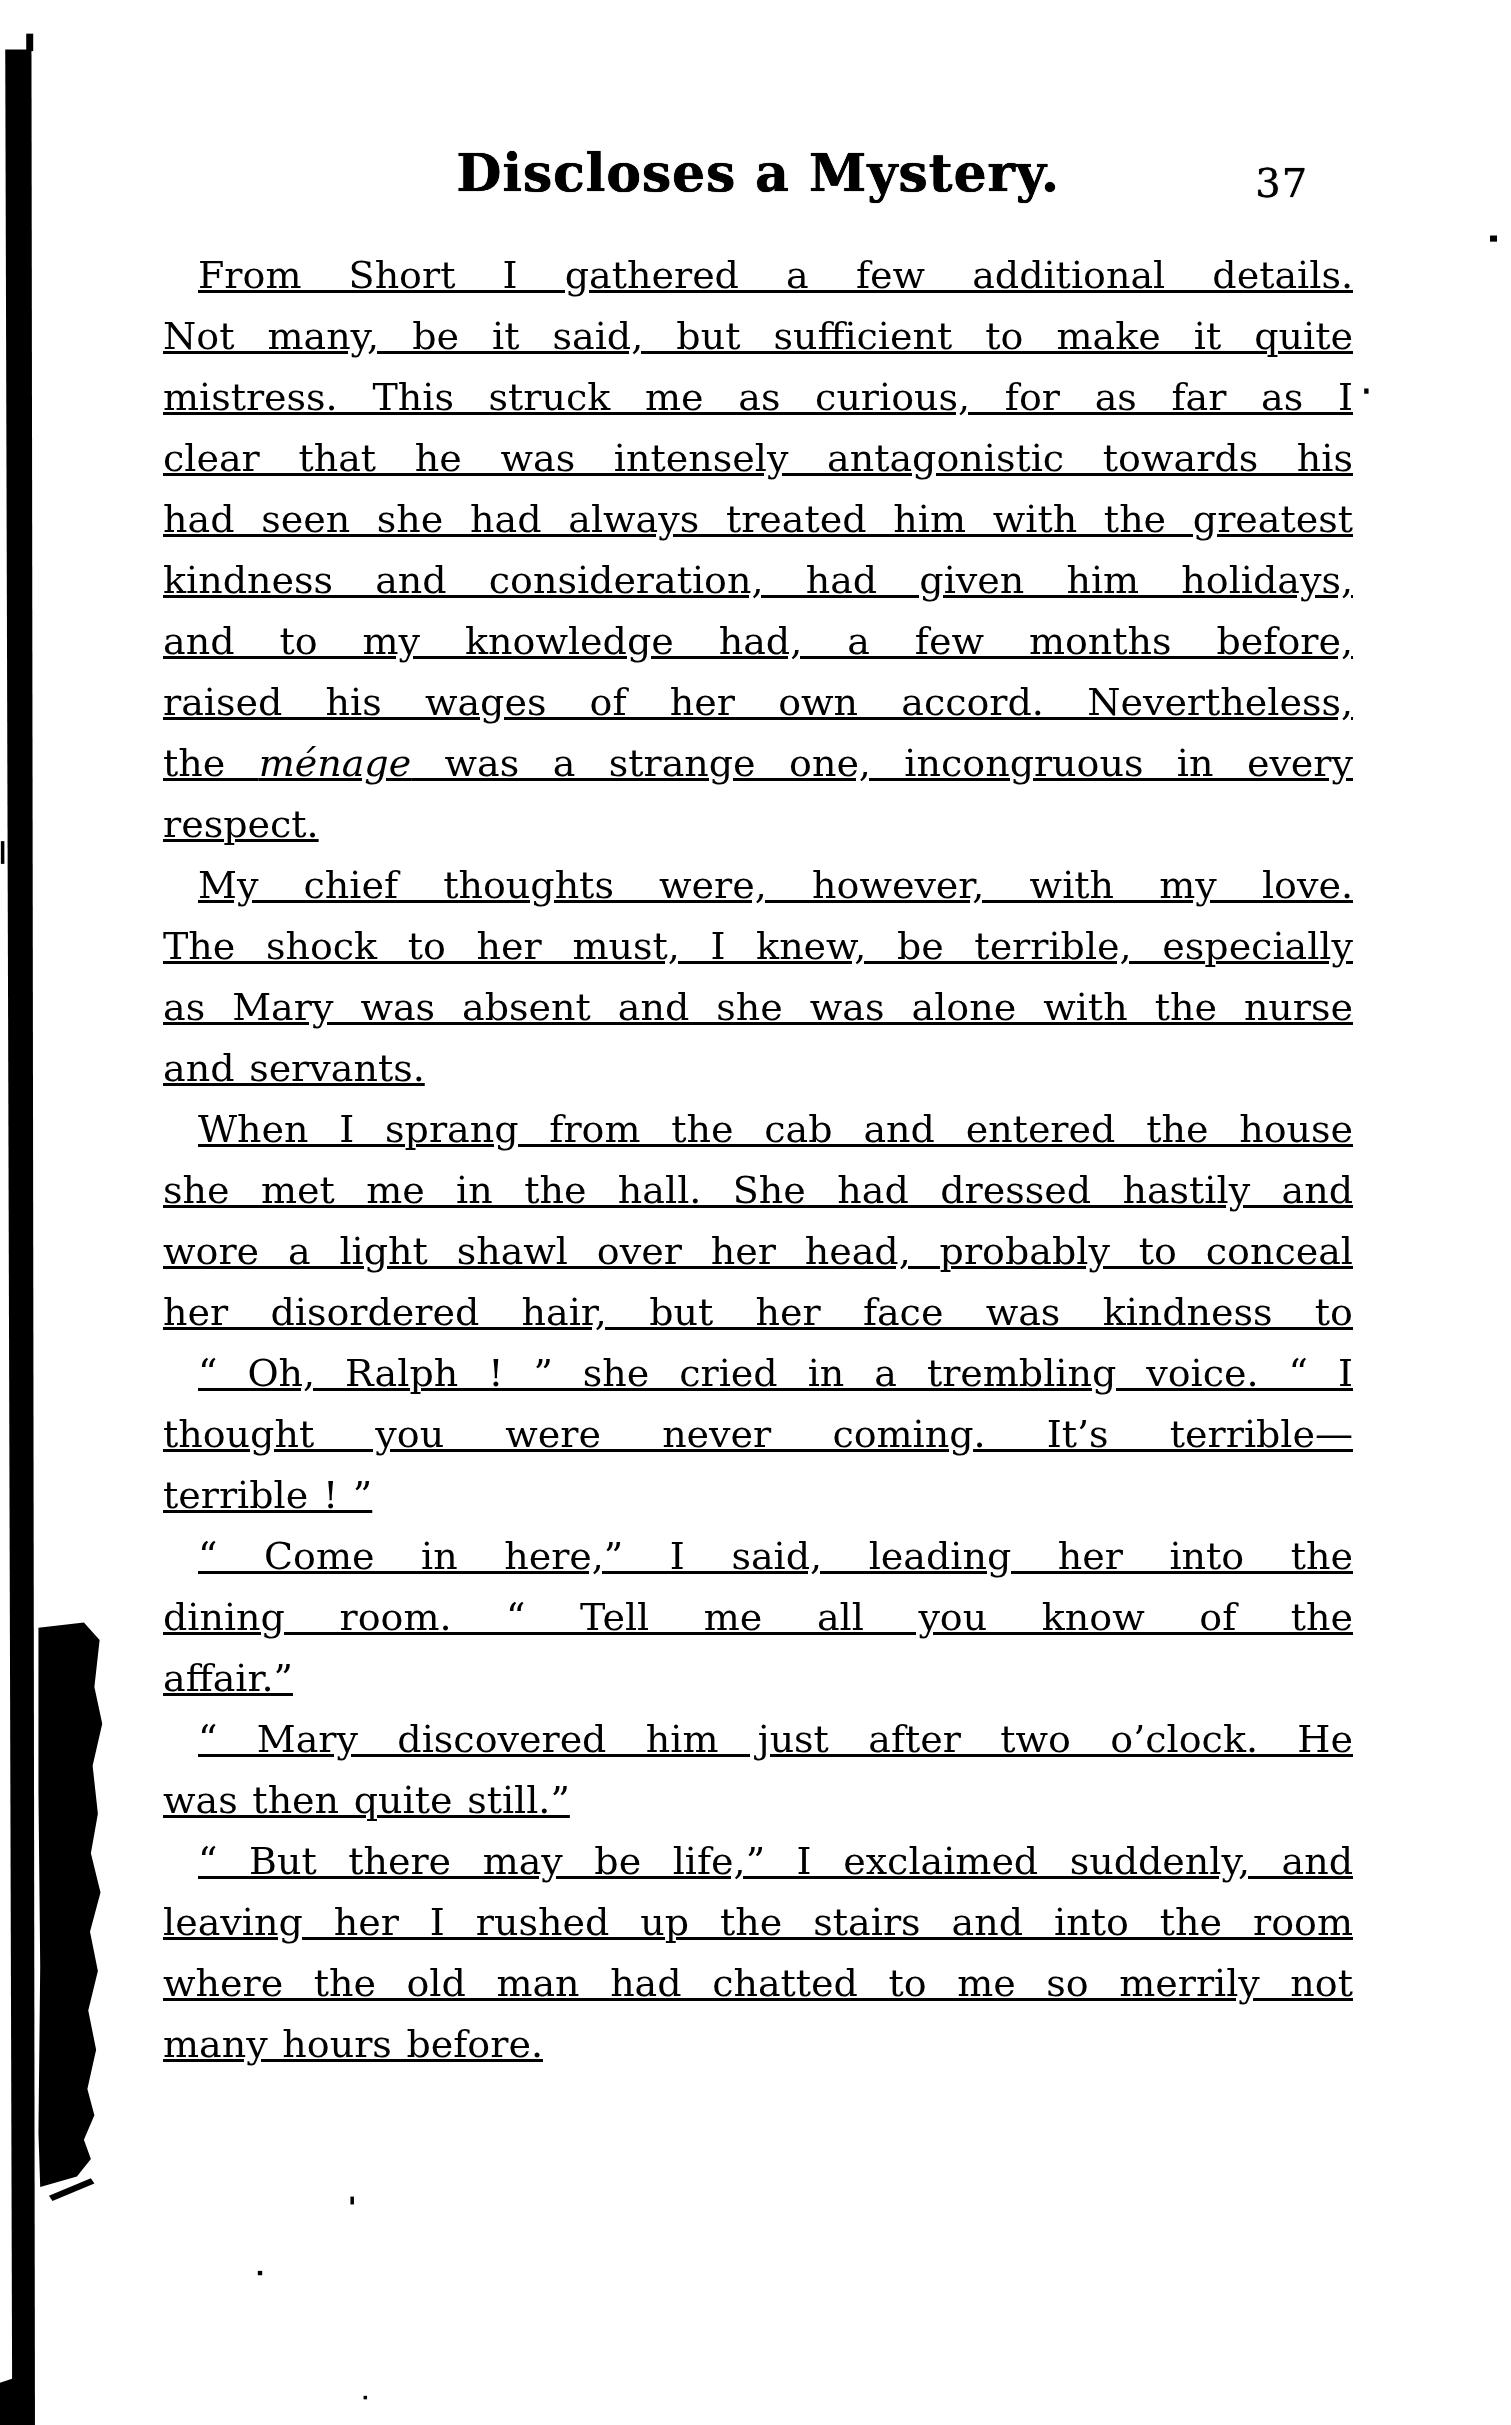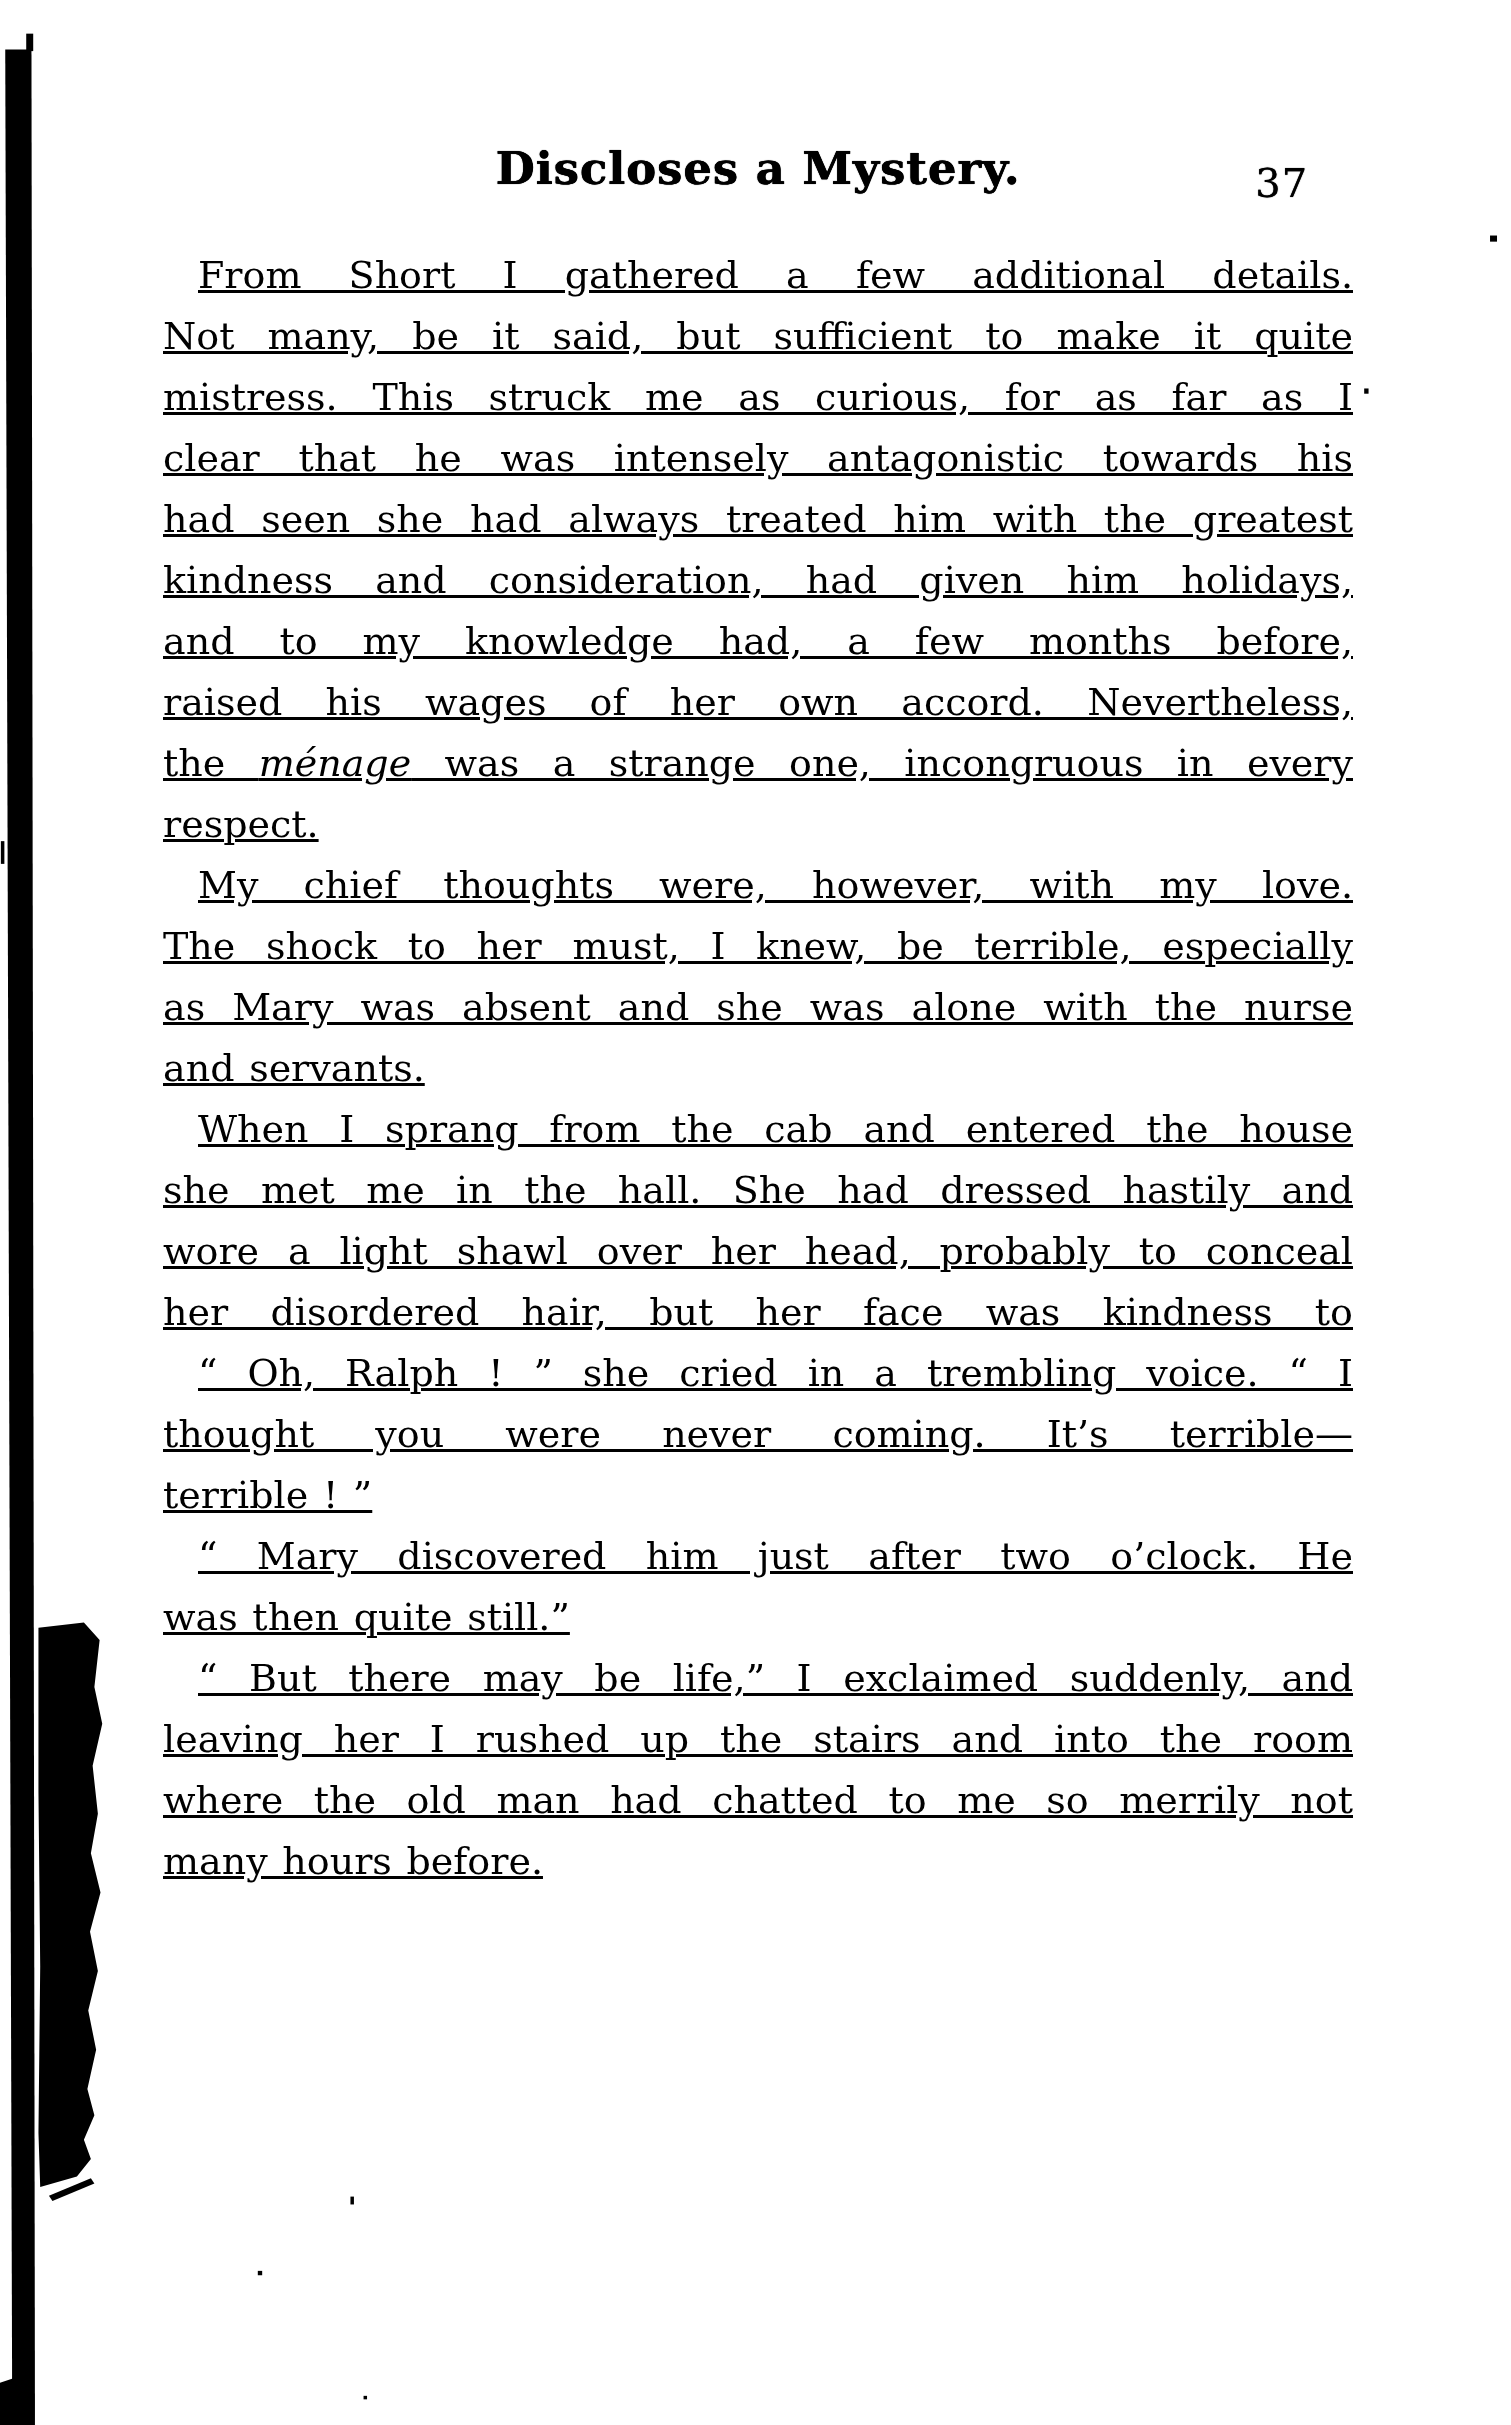--- a/index.html
+++ b/index.html
@@ -7,21 +7,21 @@
     position:relative;
     width:1511px;height:2426px;
     background:#ffffff;color:#000;
     font-family:"DejaVu Serif", serif;
     overflow:hidden;
   }
   .artifacts{position:absolute;left:0;top:0;width:1511px;height:2426px;pointer-events:none;}
   .header{position:absolute;left:163px;top:142px;width:1190px;height:84px;}
   .title{
     text-align:center;
-    font-size:45px;font-weight:bold;letter-spacing:0.9px;
+    font-size:52px;font-weight:bold;letter-spacing:0.9px;
     text-shadow:0 0 0.9px #000, 0.4px 0 0 #000;
   }
   .pagenum{
     position:absolute;right:45px;top:18px;
     font-size:40px;font-weight:normal;letter-spacing:0.9px;
     text-shadow:0 0 0.9px #000;
   }
   .body{
     position:absolute;left:163px;top:245px;width:1190px;
     font-size:38px;line-height:61px;word-spacing:2.6px;
@@ -86,20 +86,25 @@
         <div class="line j">she met me in the hall.  She had dressed hastily and</div>
         <div class="line j">wore a light shawl over her head, probably to conceal</div>
         <div class="line j">her disordered hair, but her face was kindness to</div>
       </div>
       <div class="paragraph">
         <div class="line first j">“ Oh, Ralph ! ” she cried in a trembling voice.  “ I</div>
         <div class="line j">thought you were never coming.  It’s terrible—</div>
         <div class="line last">terrible ! ”</div>
       </div>
       <div class="paragraph">
+        <div class="line first j">“ Come in here,” I said, leading her into the</div>
+        <div class="line j">dining room.  “ Tell me all you know of the</div>
+        <div class="line last">affair.”</div>
+      </div>
+      <div class="paragraph">
         <div class="line first j">“ Mary discovered him just after two o’clock.  He</div>
         <div class="line last">was then quite still.”</div>
       </div>
       <div class="paragraph">
         <div class="line first j">“ But there may be life,” I exclaimed suddenly, and</div>
         <div class="line j">leaving her I rushed up the stairs and into the room</div>
         <div class="line j">where the old man had chatted to me so merrily not</div>
         <div class="line last">many hours before.</div>
       </div>
     </div>

